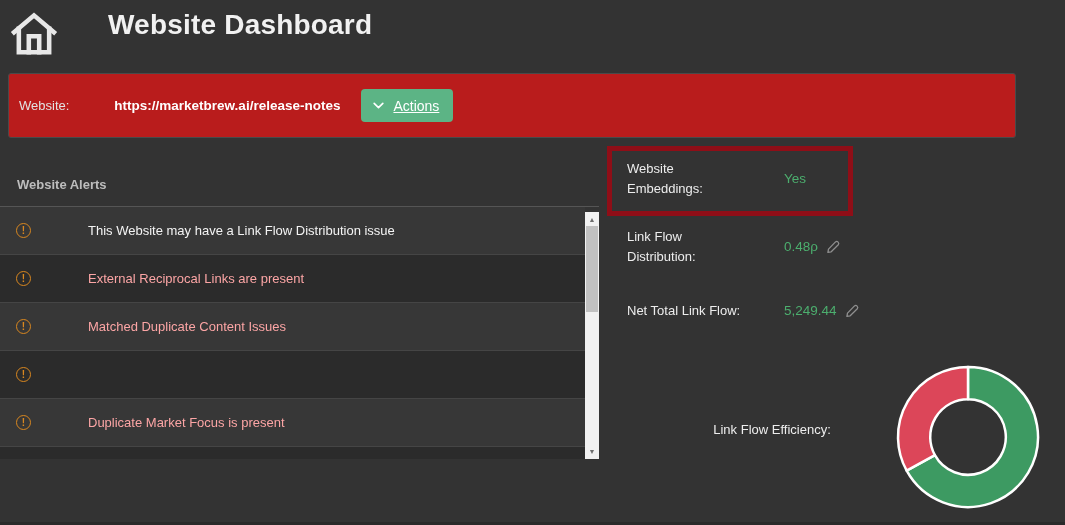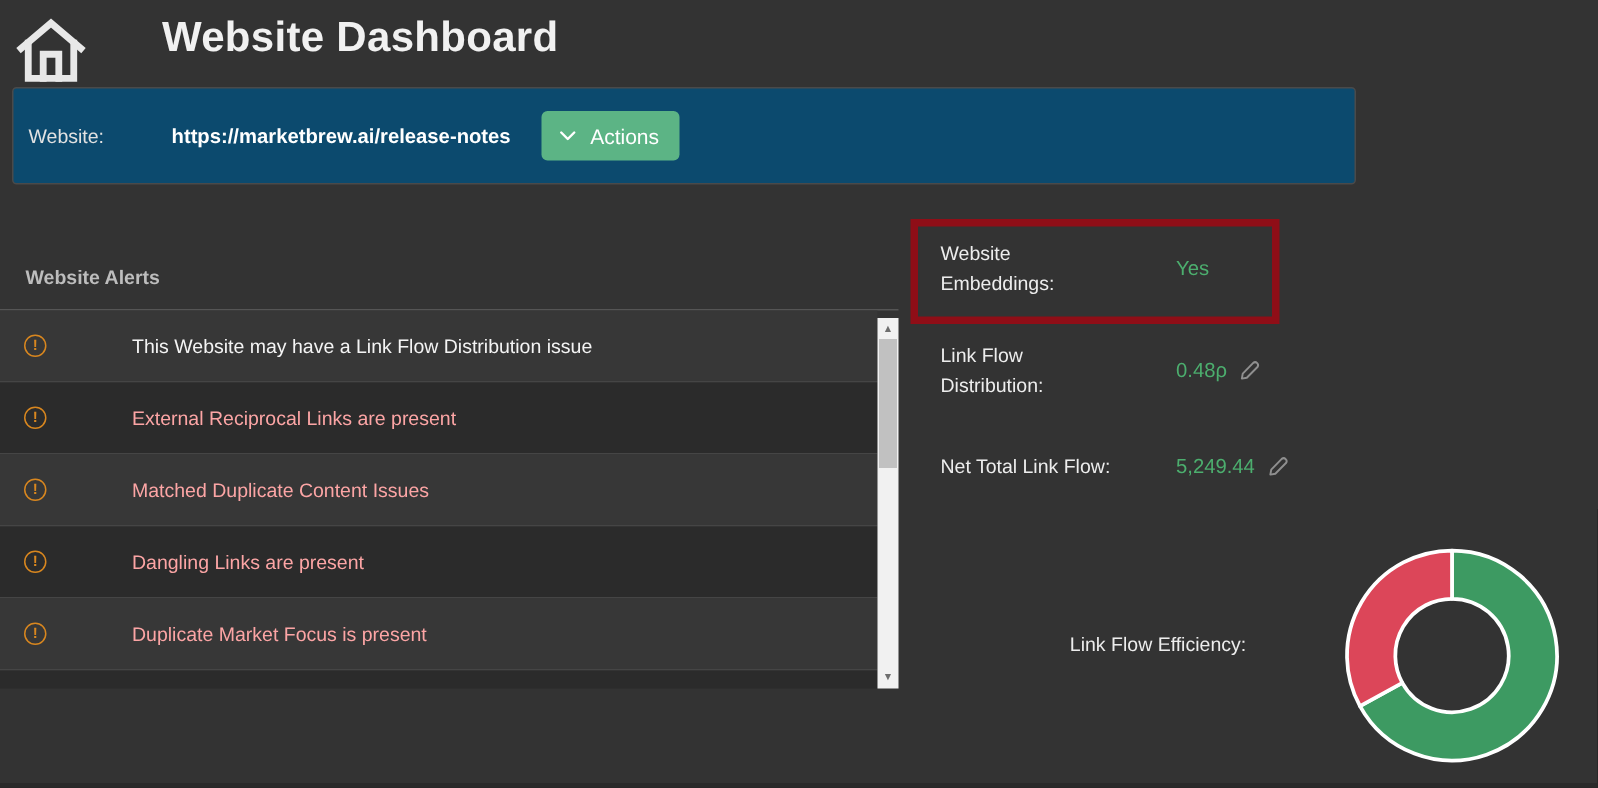--- a/index.html
+++ b/index.html
@@ -16,31 +16,31 @@
   
   .home-icon-wrap { position: absolute; left: 8px; top: 8px; width: 52px; height: 52px; cursor: pointer; }
   .home-icon-wrap svg { width: 100%; height: 100%; }
   .page-title {
     position: absolute; left: 108px; top: 9px;
     font-size: 28px; font-weight: 700; color: #f1f1f1; letter-spacing: 0.2px;
   }
 
   
   .website-panel {
-    position: absolute; left: 8px; top: 58px; width: 896px; height: 65px;
-    background: #0c4a6e; border: 1px solid #4a4a4a; border-radius: 3px;
+    position: absolute; left: 8px; top: 73px; width: 1008px; height: 65px;
+    background: #b91c1c; border: 1px solid #4a4a4a; border-radius: 3px;
     display: flex; align-items: center; padding-left: 10px;
   }
   .website-label { font-size: 13px; color: #e2e2e2; }
   .website-url { margin-left: 45px; font-size: 13.5px; font-weight: bold; color: #ffffff; cursor: pointer; }
   .actions-button {
     margin-left: 21px; height: 33px; padding: 0 14px 0 11px;
     background: #5cb485; border: none; border-radius: 4px;
     color: #ffffff; font-size: 14px; font-family: "Liberation Sans", sans-serif;
-    display: flex; align-items: center; gap: 8px; cursor: pointer;
+    display: flex; align-items: center; gap: 8px; cursor: pointer; text-decoration: underline;
   }
   .actions-button svg { width: 13px; height: 13px; }
 
   
   .alerts-title { position: absolute; left: 17px; top: 177px; font-size: 13px; font-weight: bold; color: #bdbdbd; }
   .alerts-divider { position: absolute; left: 0; top: 206px; width: 599px; height: 1px; background: #555555; }
   .alerts-list { position: absolute; left: 0; top: 207px; width: 585px; }
   .alert-row {
     height: 48px; display: flex; align-items: center;
     border-bottom: 1px solid #454545; cursor: pointer;
@@ -132,21 +132,20 @@
     <div class="alert-row">
       <span class="warn-icon">!</span>
       <span class="alert-text">External Reciprocal Links are present</span>
     </div>
     <div class="alert-row">
       <span class="warn-icon">!</span>
       <span class="alert-text">Matched Duplicate Content Issues</span>
     </div>
     <div class="alert-row">
       <span class="warn-icon">!</span>
-      <span class="alert-text">Dangling Links are present</span>
     </div>
     <div class="alert-row">
       <span class="warn-icon">!</span>
       <span class="alert-text">Duplicate Market Focus is present</span>
     </div>
     <div class="alert-row alert-row-partial"></div>
   </div>
 
   <div class="scrollbar">
     <div class="scroll-arrow up">▲</div>

